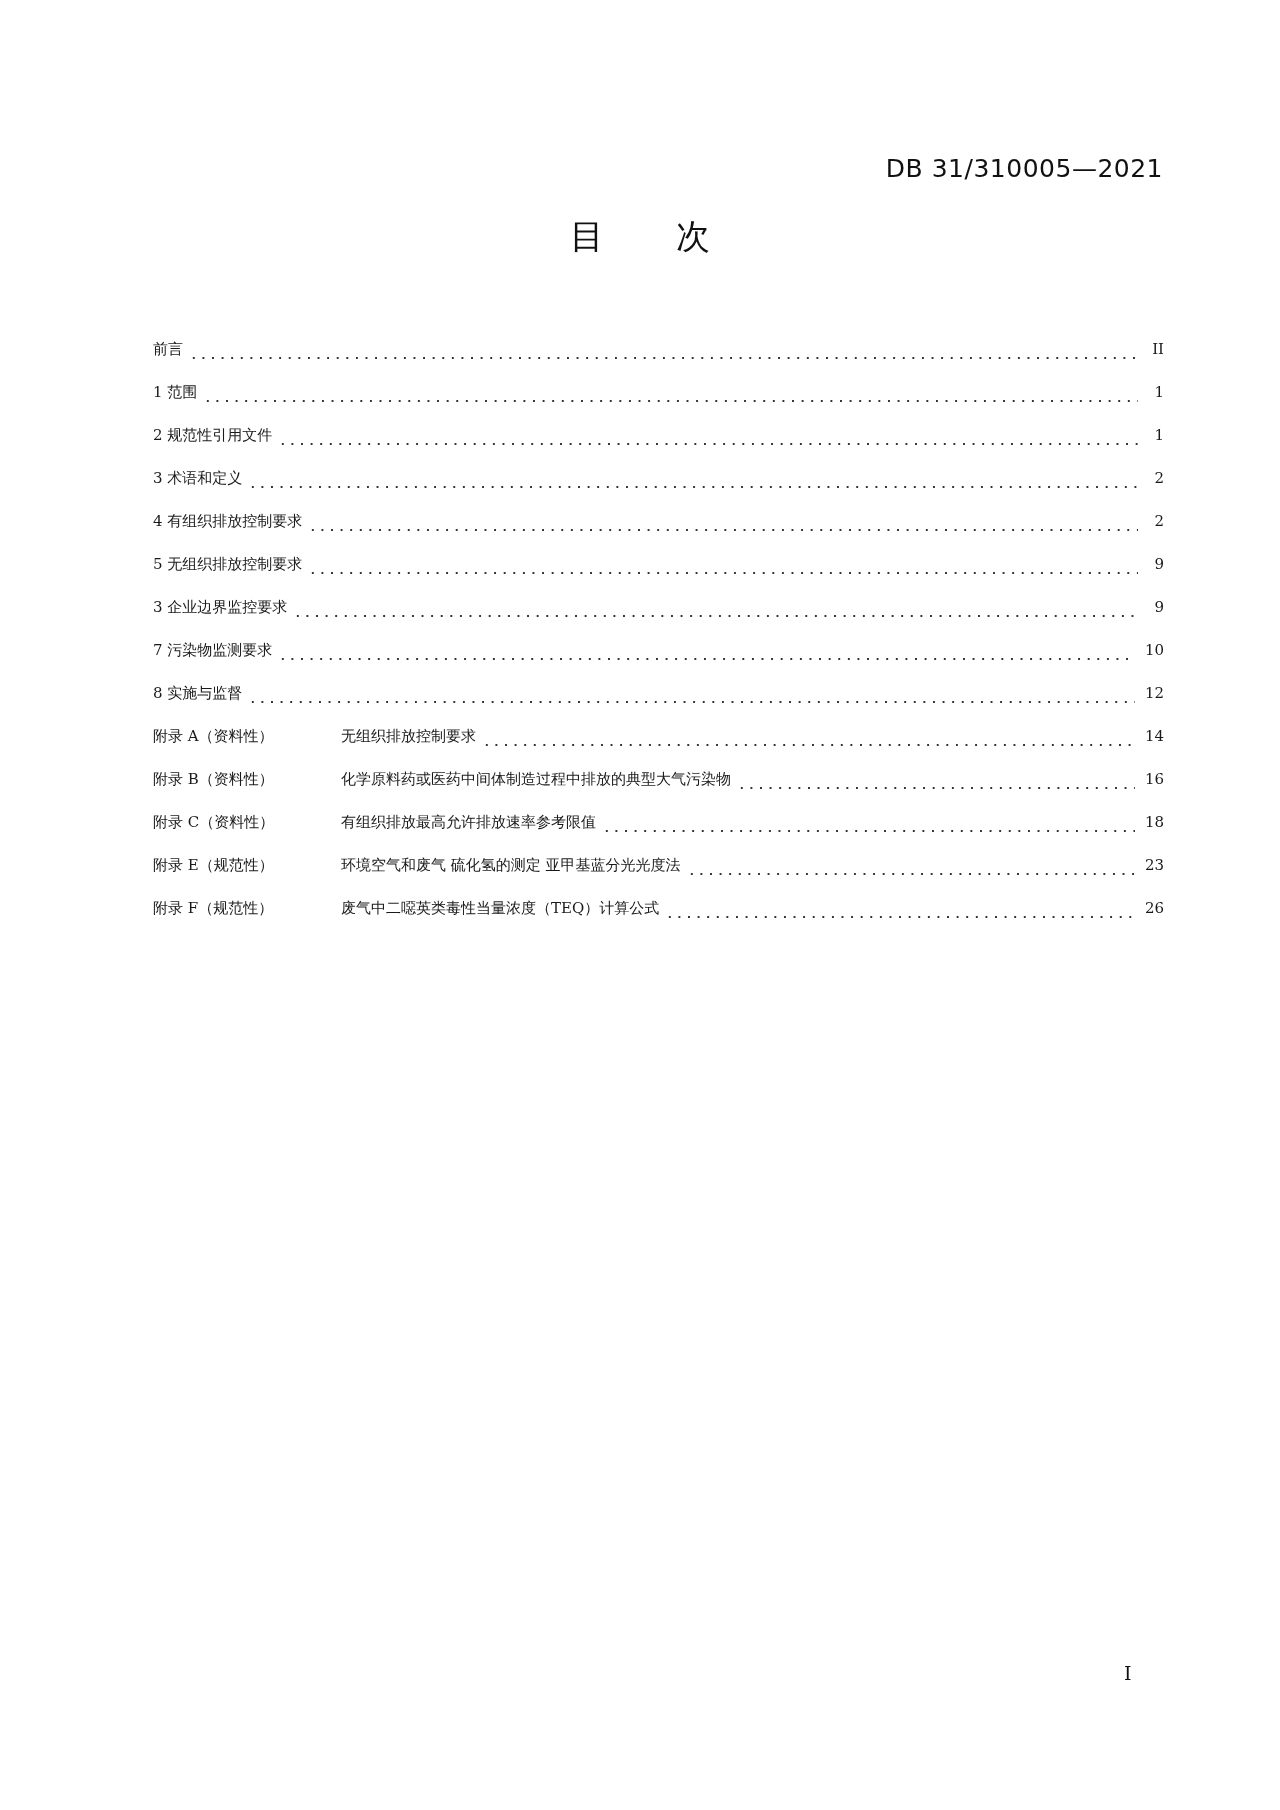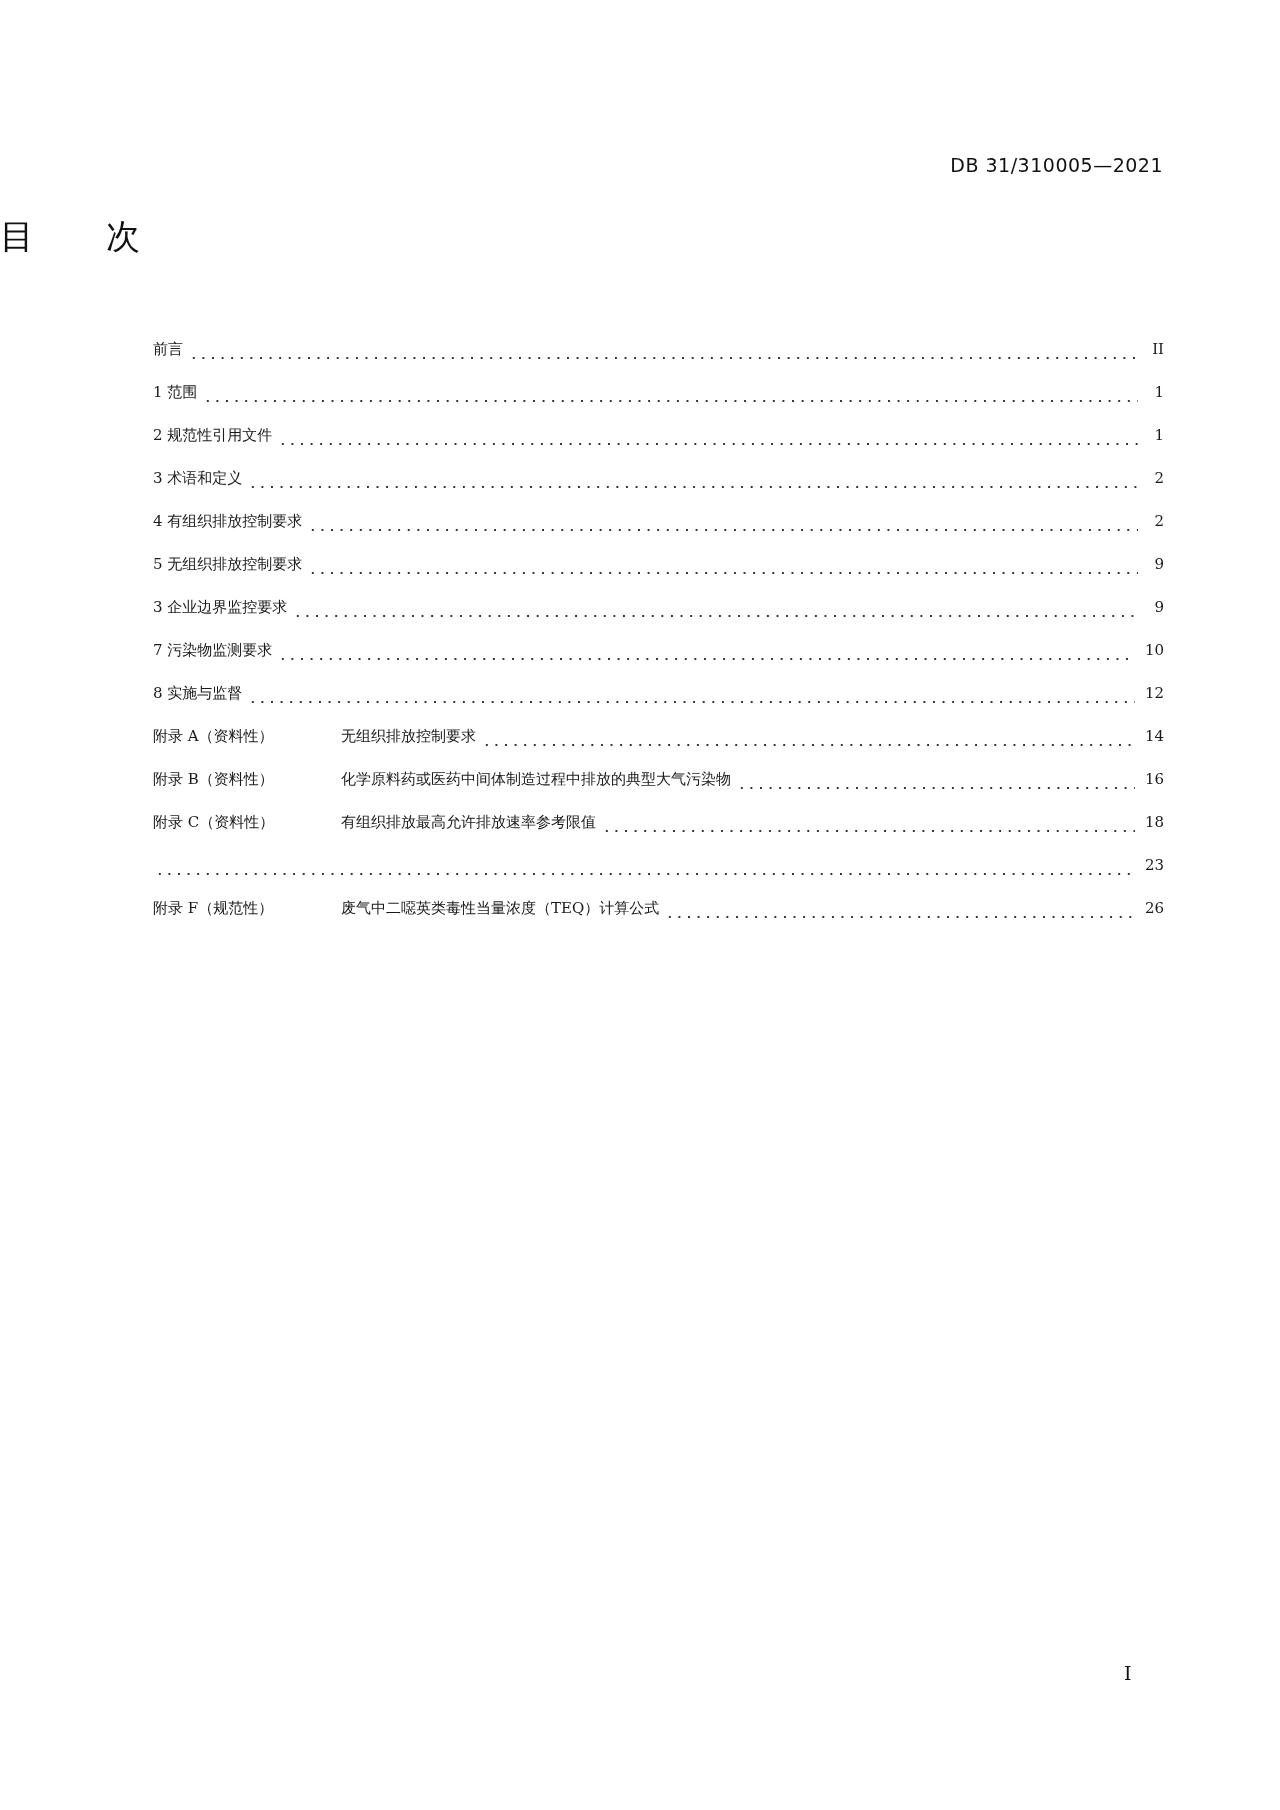--- a/index.html
+++ b/index.html
@@ -13,29 +13,30 @@
       position: relative;
       overflow: hidden;
       color: #1a1a1a;
       font-family: "DejaVu Serif", "Liberation Serif", serif;
     }
     .std-code {
       position: absolute;
       top: 154px;
       right: 117px;
       font-family: "DejaVu Sans", "Liberation Sans", sans-serif;
-      font-size: 19px;
+      font-size: 25px;
       letter-spacing: 0.5px;
       color: #111;
     }
     .title {
       position: absolute;
       top: 214px;
       left: 0;
       width: 1280px;
+      text-align: center;
       font-family: "DejaVu Sans", "Liberation Sans", sans-serif;
       font-size: 34px;
       color: #111;
     }
     .title span { display: inline-block; }
     .title .gap { width: 72px; }
     .toc {
       position: absolute;
       top: 328px;
       left: 153px;
@@ -147,20 +148,23 @@
     <span class="toc-page">16</span>
   </div>
   <div class="toc-row">
     <span class="toc-label">
       <span class="appendix-prefix">附录 C（资料性）</span><span>有组织排放最高允许排放速率参考限值</span>
     </span>
     <span class="toc-leader"></span>
     <span class="toc-page">18</span>
   </div>
   <div class="toc-row">
+    <span class="toc-label">
+      <span class="appendix-prefix">附录 E（规范性）</span><span>环境空气和废气 硫化氢的测定 亚甲基蓝分光光度法</span>
+    </span>
     <span class="toc-leader"></span>
     <span class="toc-page">23</span>
   </div>
   <div class="toc-row">
     <span class="toc-label">
       <span class="appendix-prefix">附录 F（规范性）</span><span>废气中二噁英类毒性当量浓度（TEQ）计算公式</span>
     </span>
     <span class="toc-leader"></span>
     <span class="toc-page">26</span>
   </div>

